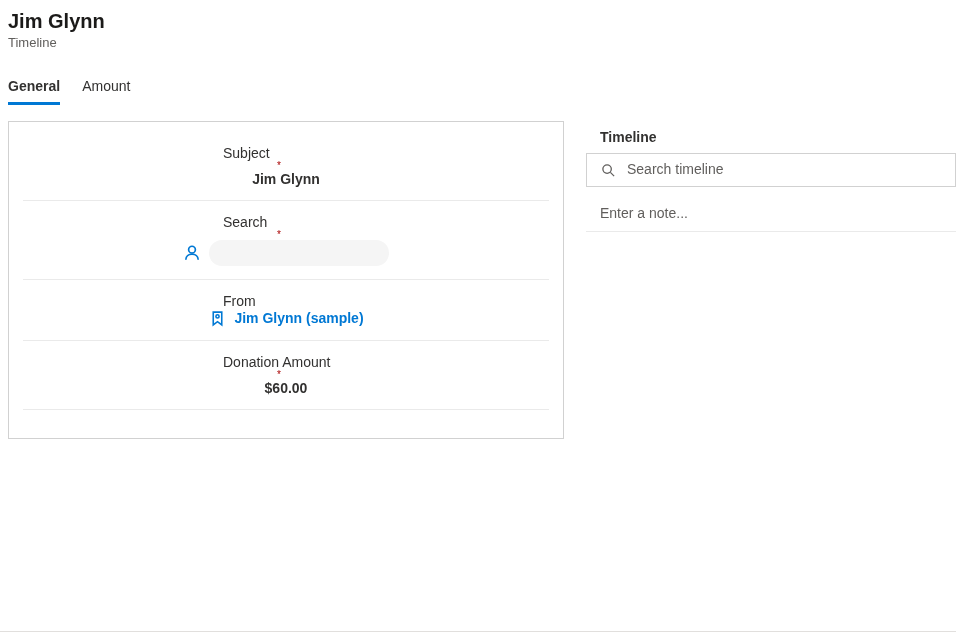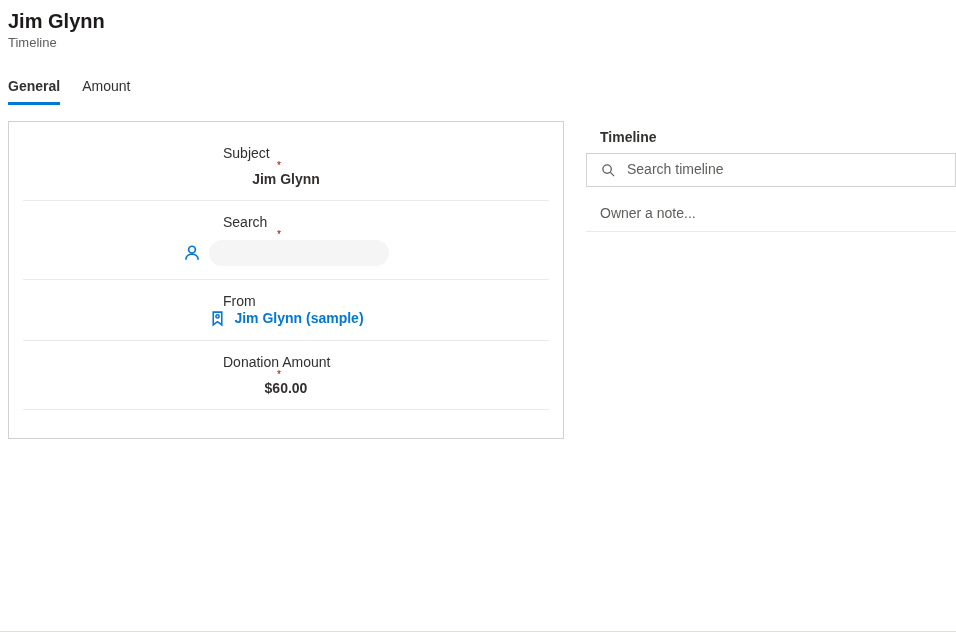--- a/index.html
+++ b/index.html
@@ -100,17 +100,17 @@
     <div class="timeline-title">Timeline</div>
     <div class="search-box">
       <span class="icon">
         <svg viewBox="0 0 16 16" width="15" height="15" fill="none" stroke="#605e5c" stroke-width="1.4">
           <circle cx="6.5" cy="6.5" r="4.5"></circle>
           <line x1="10" y1="10" x2="14" y2="14"></line>
         </svg>
       </span>
       <input type="text" placeholder="Search timeline" style="">
     </div>
-    <div class="note-prompt">Owner a note...</div>
+    <div class="note-prompt">Enter a note...</div>
   </div>
 </div>
 
 <div class="bottom-rule"></div>
 
 </body></html>

